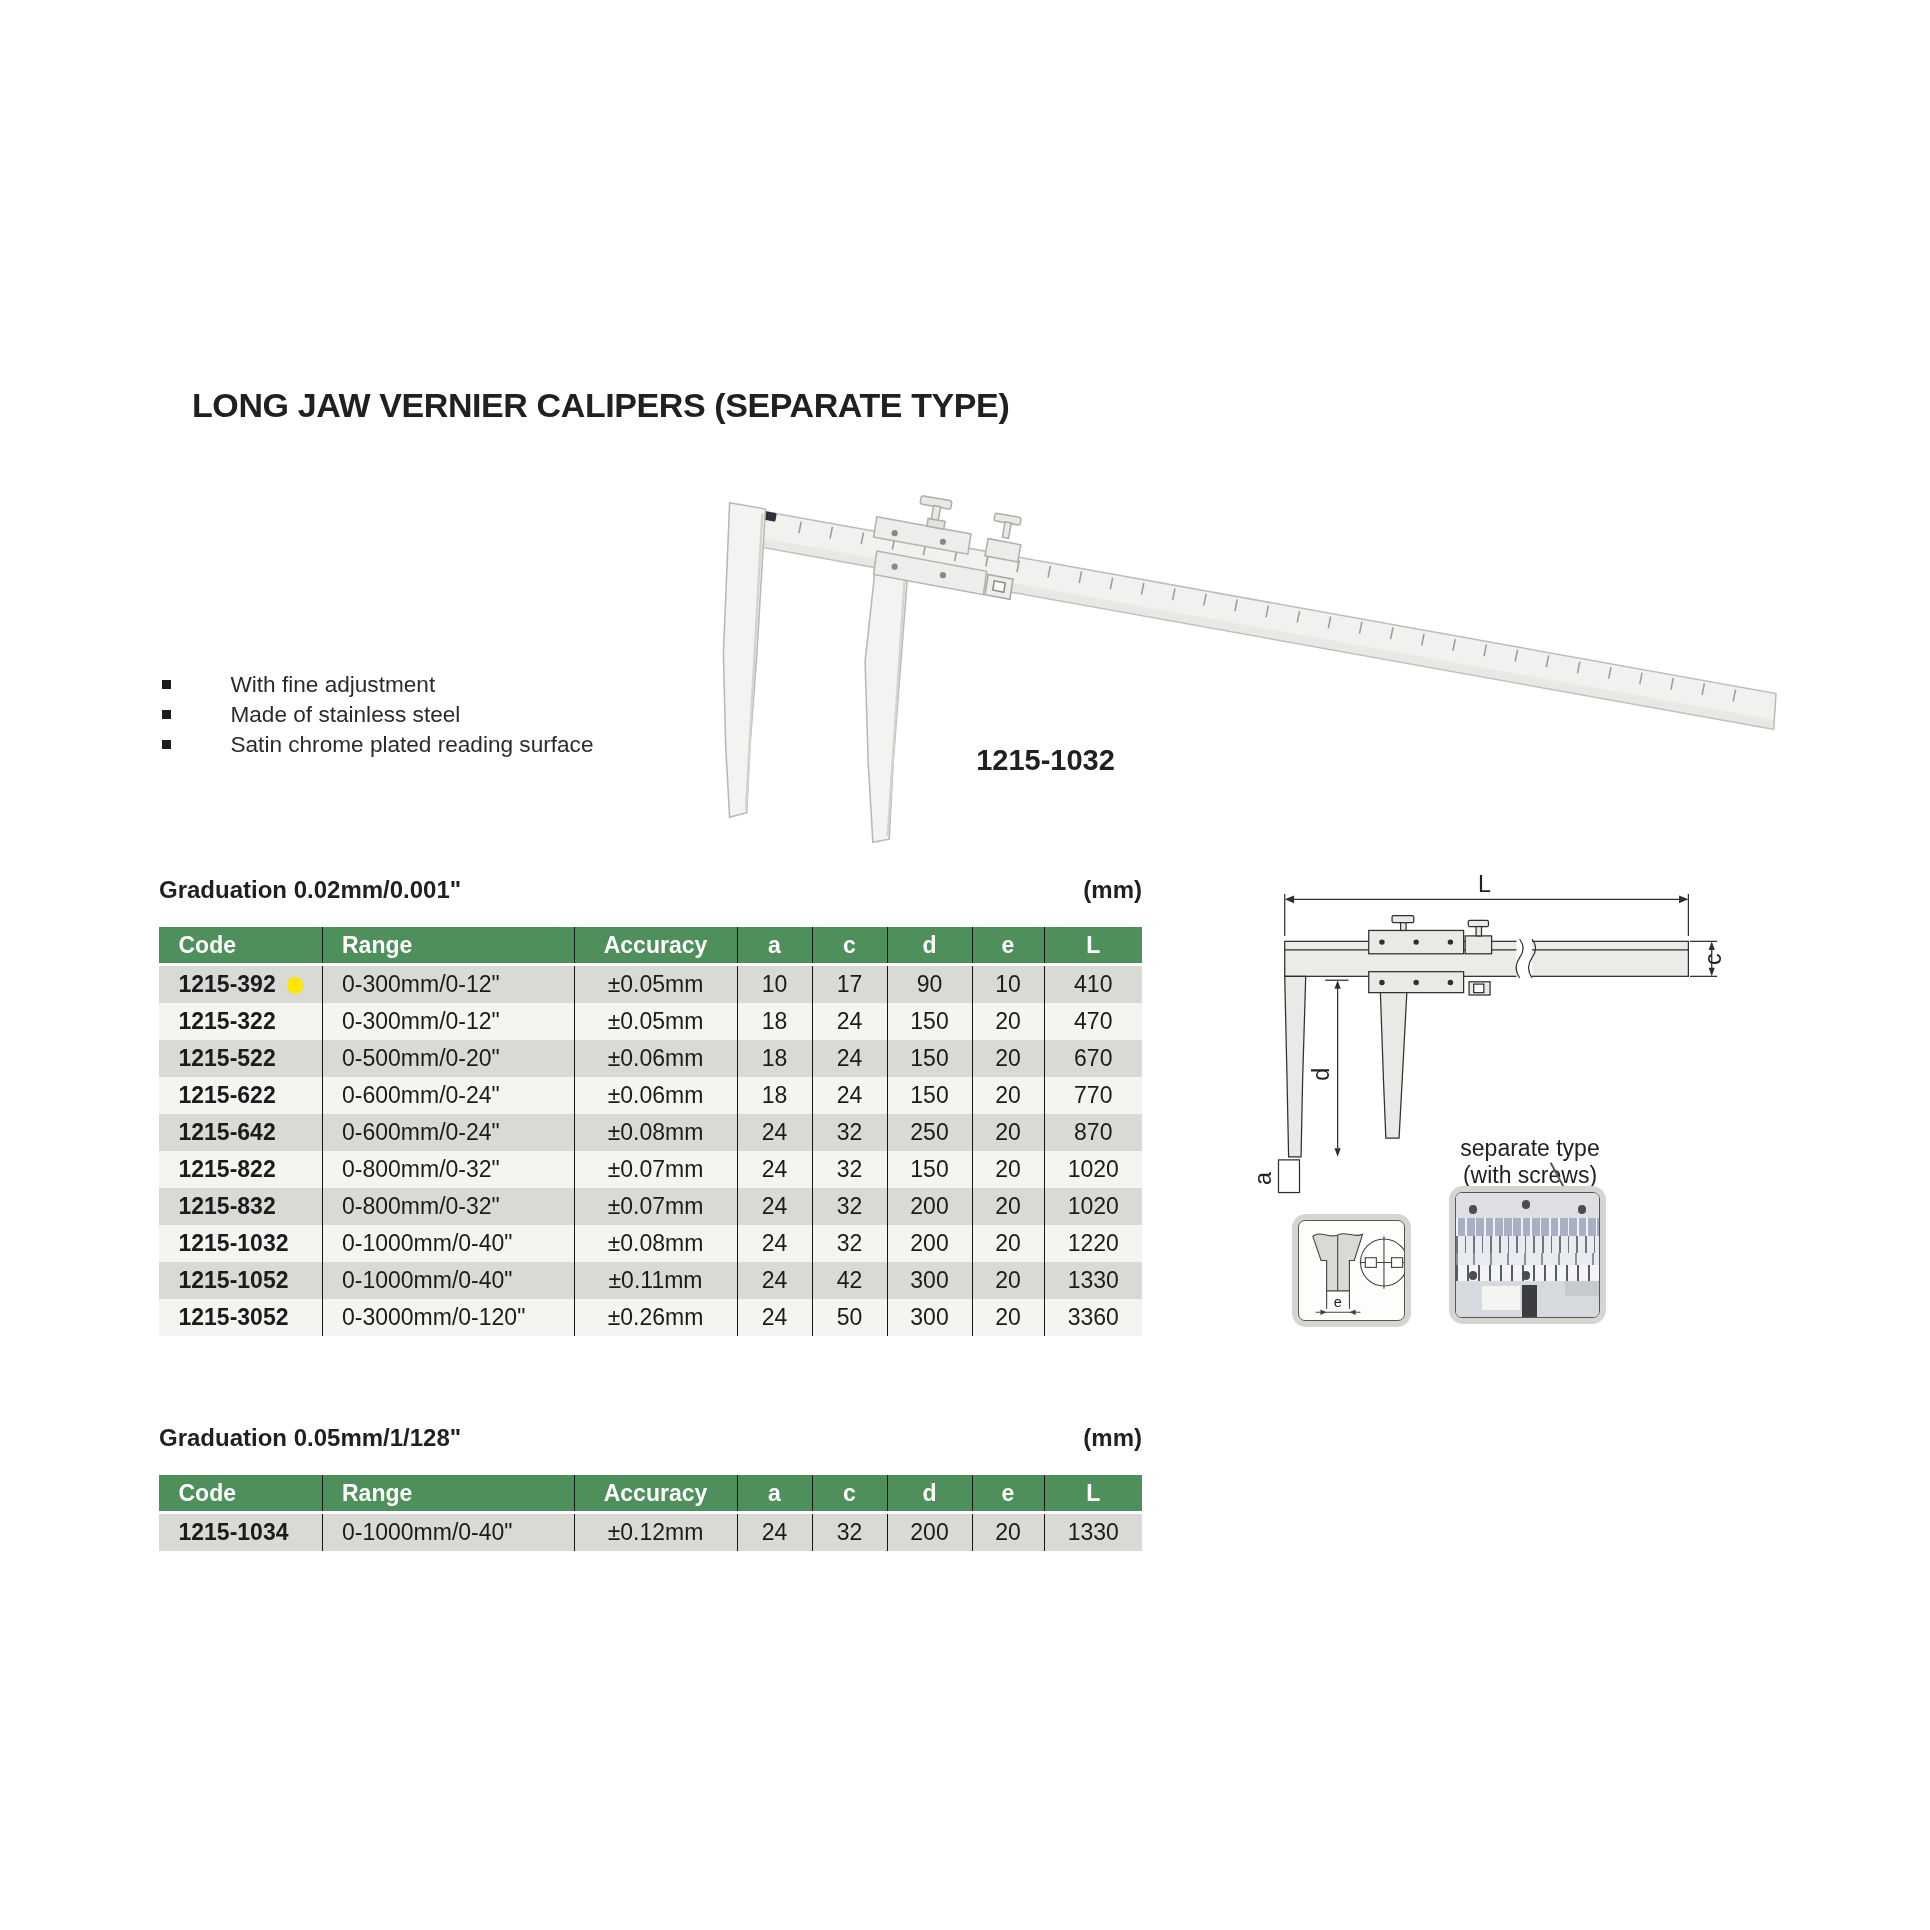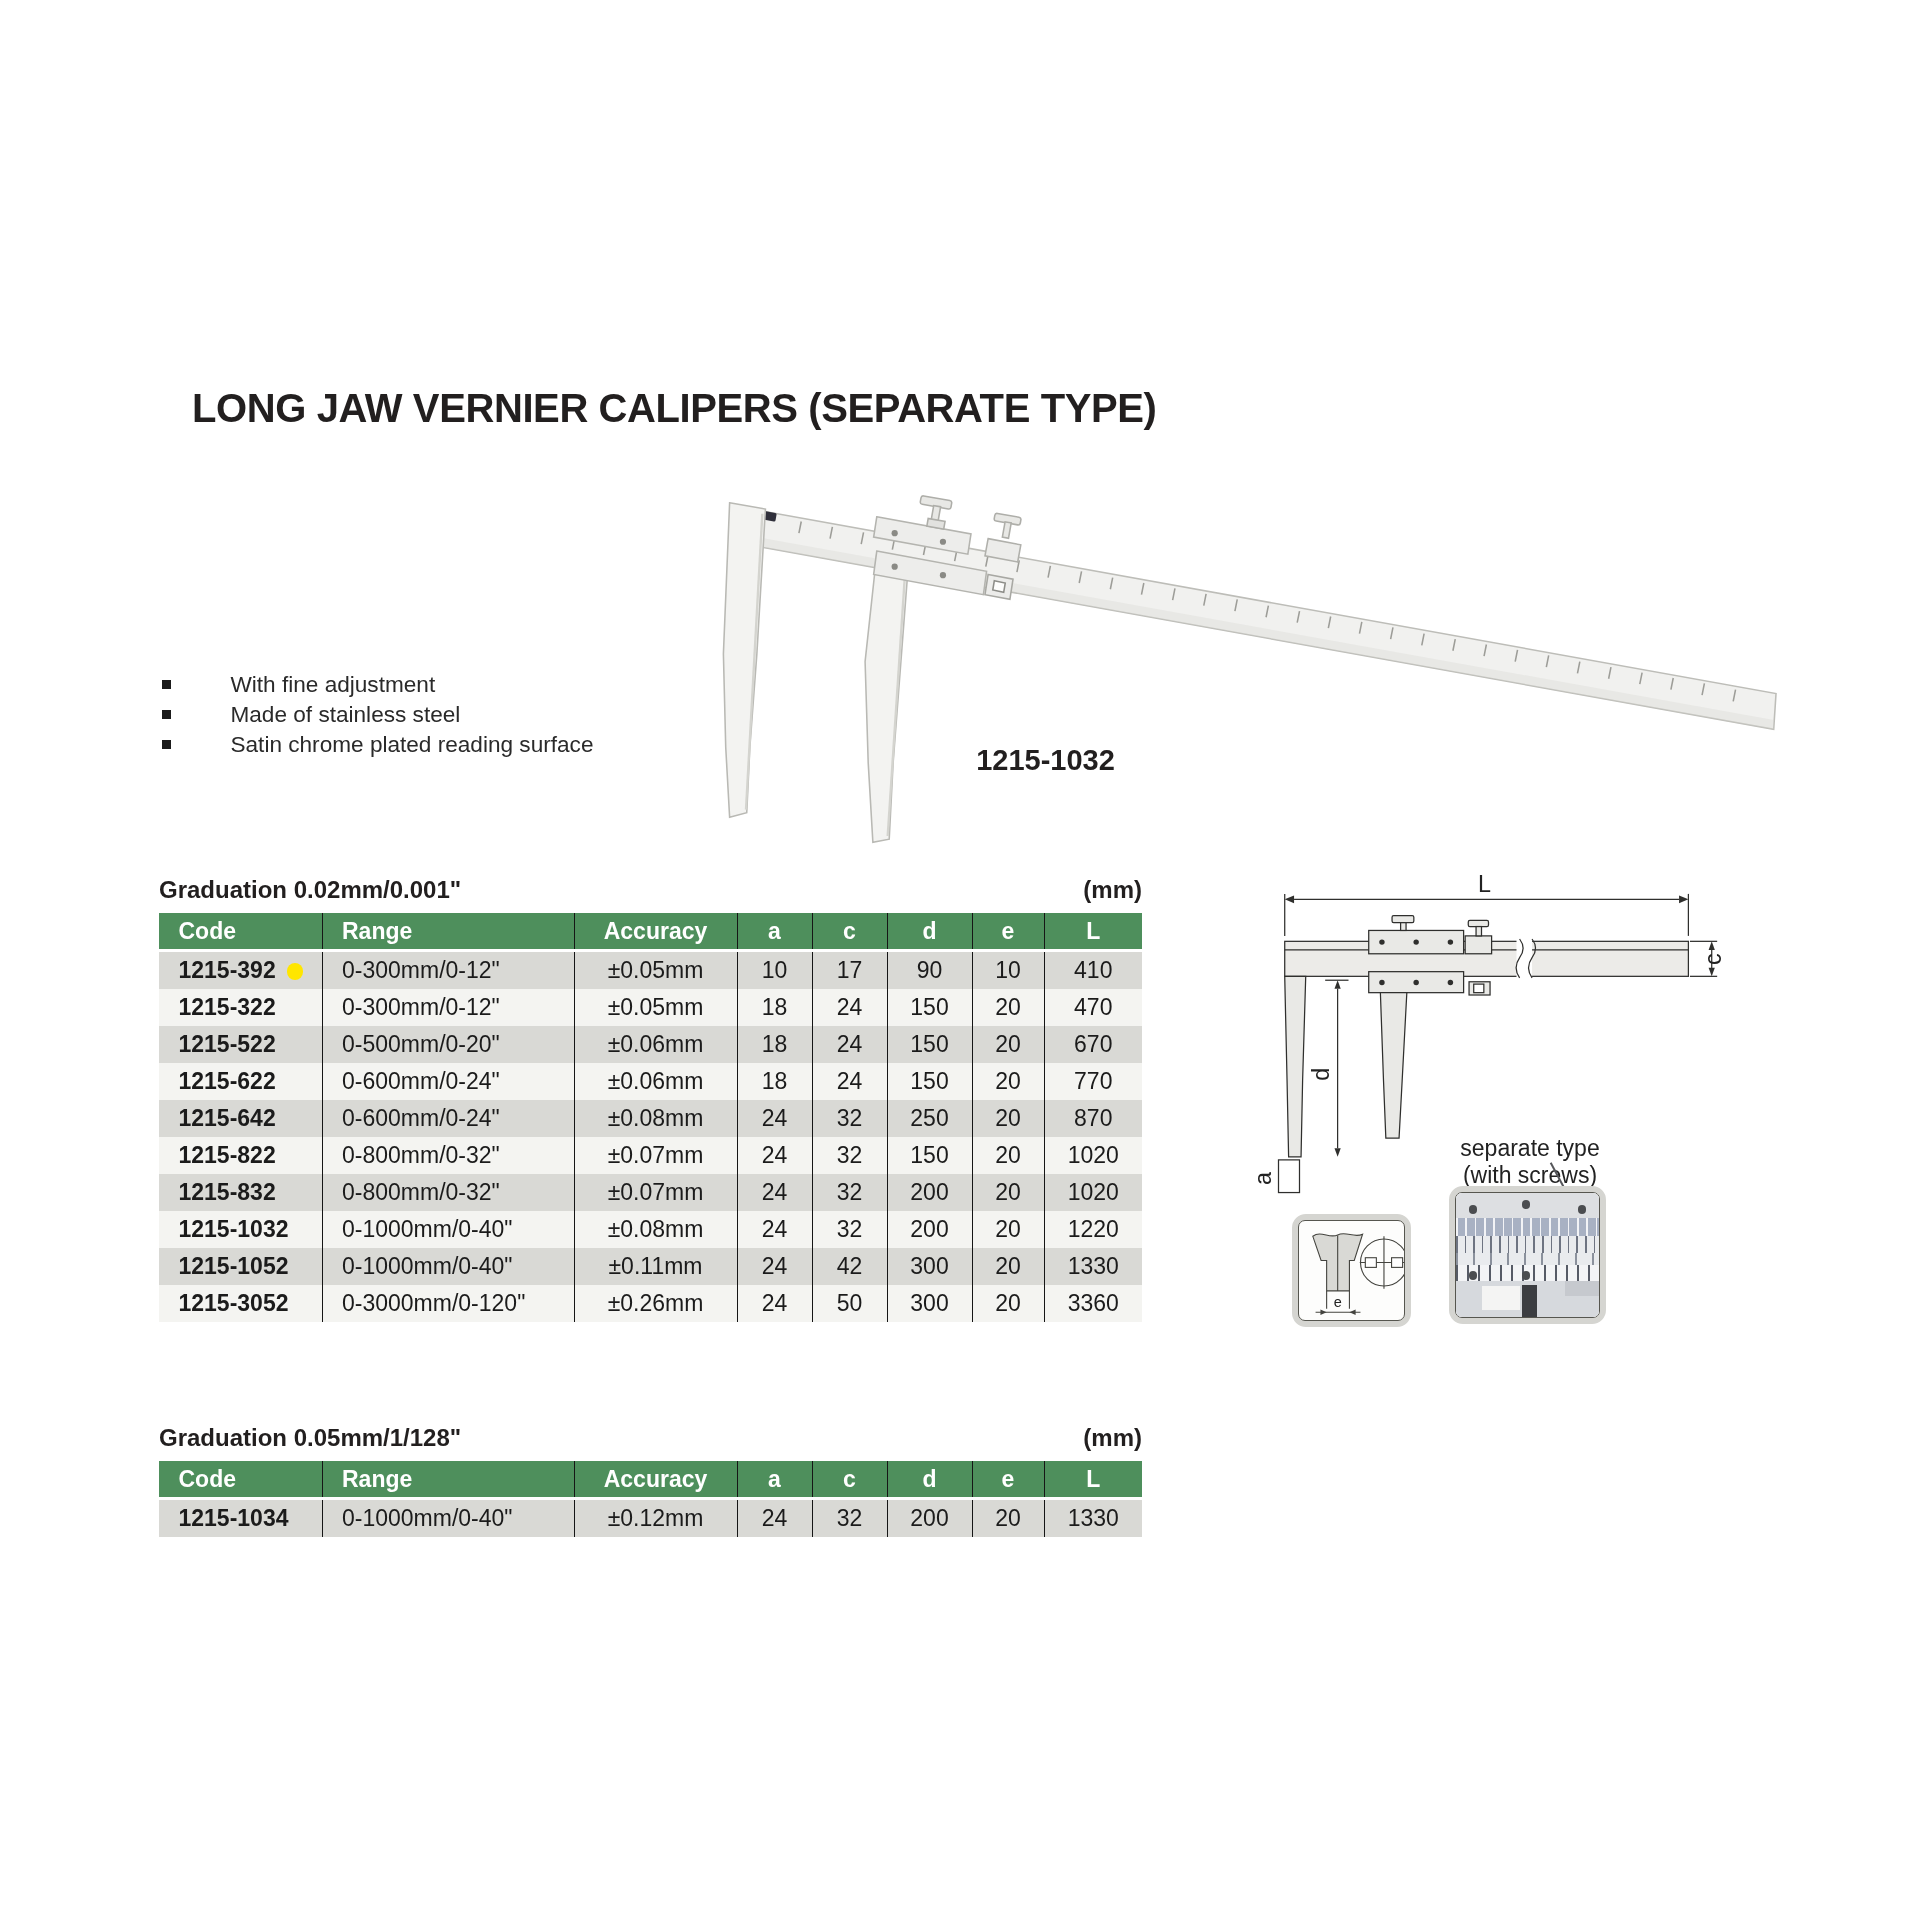--- a/index.html
+++ b/index.html
@@ -4,40 +4,40 @@
 <style>
   html,body{margin:0;padding:0;background:#fff;}
   .page{
     position:relative; width:1931px; height:1931px; background:#ffffff;
     font-family:"Liberation Sans","DejaVu Sans",sans-serif; color:#1b1b1b;
     overflow:hidden;
   }
   
   .title{
     position:absolute; left:192px; top:386px;
-    font-size:40px; font-weight:bold; letter-spacing:-0.4px; color:#221f1f;
+    font-size:34px; font-weight:bold; letter-spacing:-0.4px; color:#221f1f;
   }
   
   .photo{position:absolute; left:700px; top:467px; width:1129px; height:436px;}
   
   .features{position:absolute; left:160px; top:672px; list-style:none; margin:0; padding:0;}
   .features li{display:flex; align-items:flex-start; height:30px; font-size:22.6px; color:#2a2a2a;gap:44px;}
   .features .sq{width:9.3px; height:9.3px; background:#1c1c1c; margin:7.8px 15.6px 0 1.6px; flex:0 0 auto;}
   
   .prodcode{
     position:absolute; left:952px; top:744px; width:187px; text-align:center;
     font-size:29px; font-weight:bold; color:#221f1f;
   }
   
   .tblock{position:absolute; left:159px; width:983px;}
   .tblock.t1{top:876px;}
   .tblock.t2{top:1424px;}
   .gradline{display:flex; justify-content:space-between; align-items:baseline;
     font-size:24px; font-weight:bold; color:#221f1f; height:31px;}
-  table.spec{border-collapse:collapse; width:983px; margin-top:6px; table-layout:fixed;}
+  table.spec{border-collapse:collapse; width:983px; margin-top:20px; table-layout:fixed;}
   table.spec th{
     background:#4e8f5c; color:#ffffff; font-weight:bold; font-size:23px;
     height:36px; padding:0; border-bottom:3.1px solid #ffffff;
   }
   table.spec td{font-size:23px; height:37px; padding:0; color:#1b1b1b;}
   table.spec th+th, table.spec td+td{border-left:1.6px solid #161616;}
   table.spec .al{text-align:left; padding-left:19.5px;}
   table.spec .ac{text-align:center;}
   table.spec tbody tr:nth-child(odd){background:#d9d9d5;}
   table.spec tbody tr:nth-child(even){background:#f4f4f1;}

